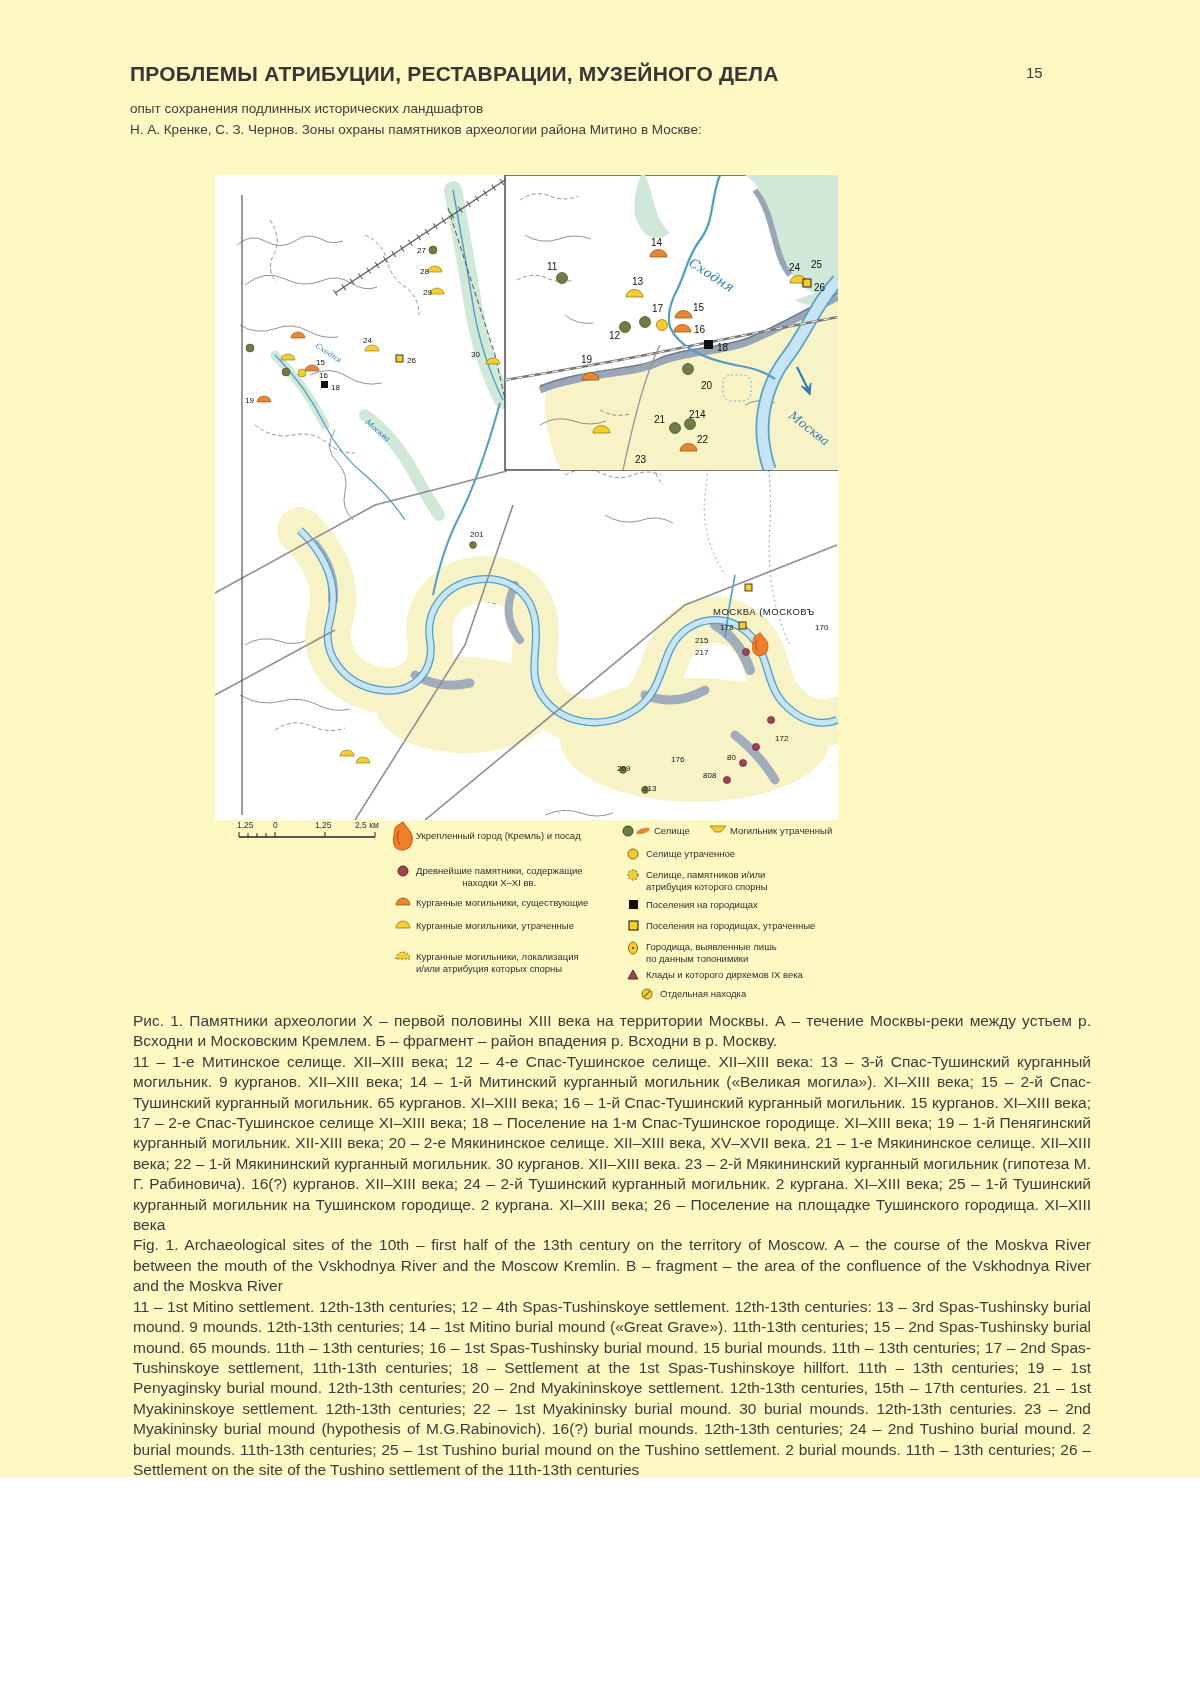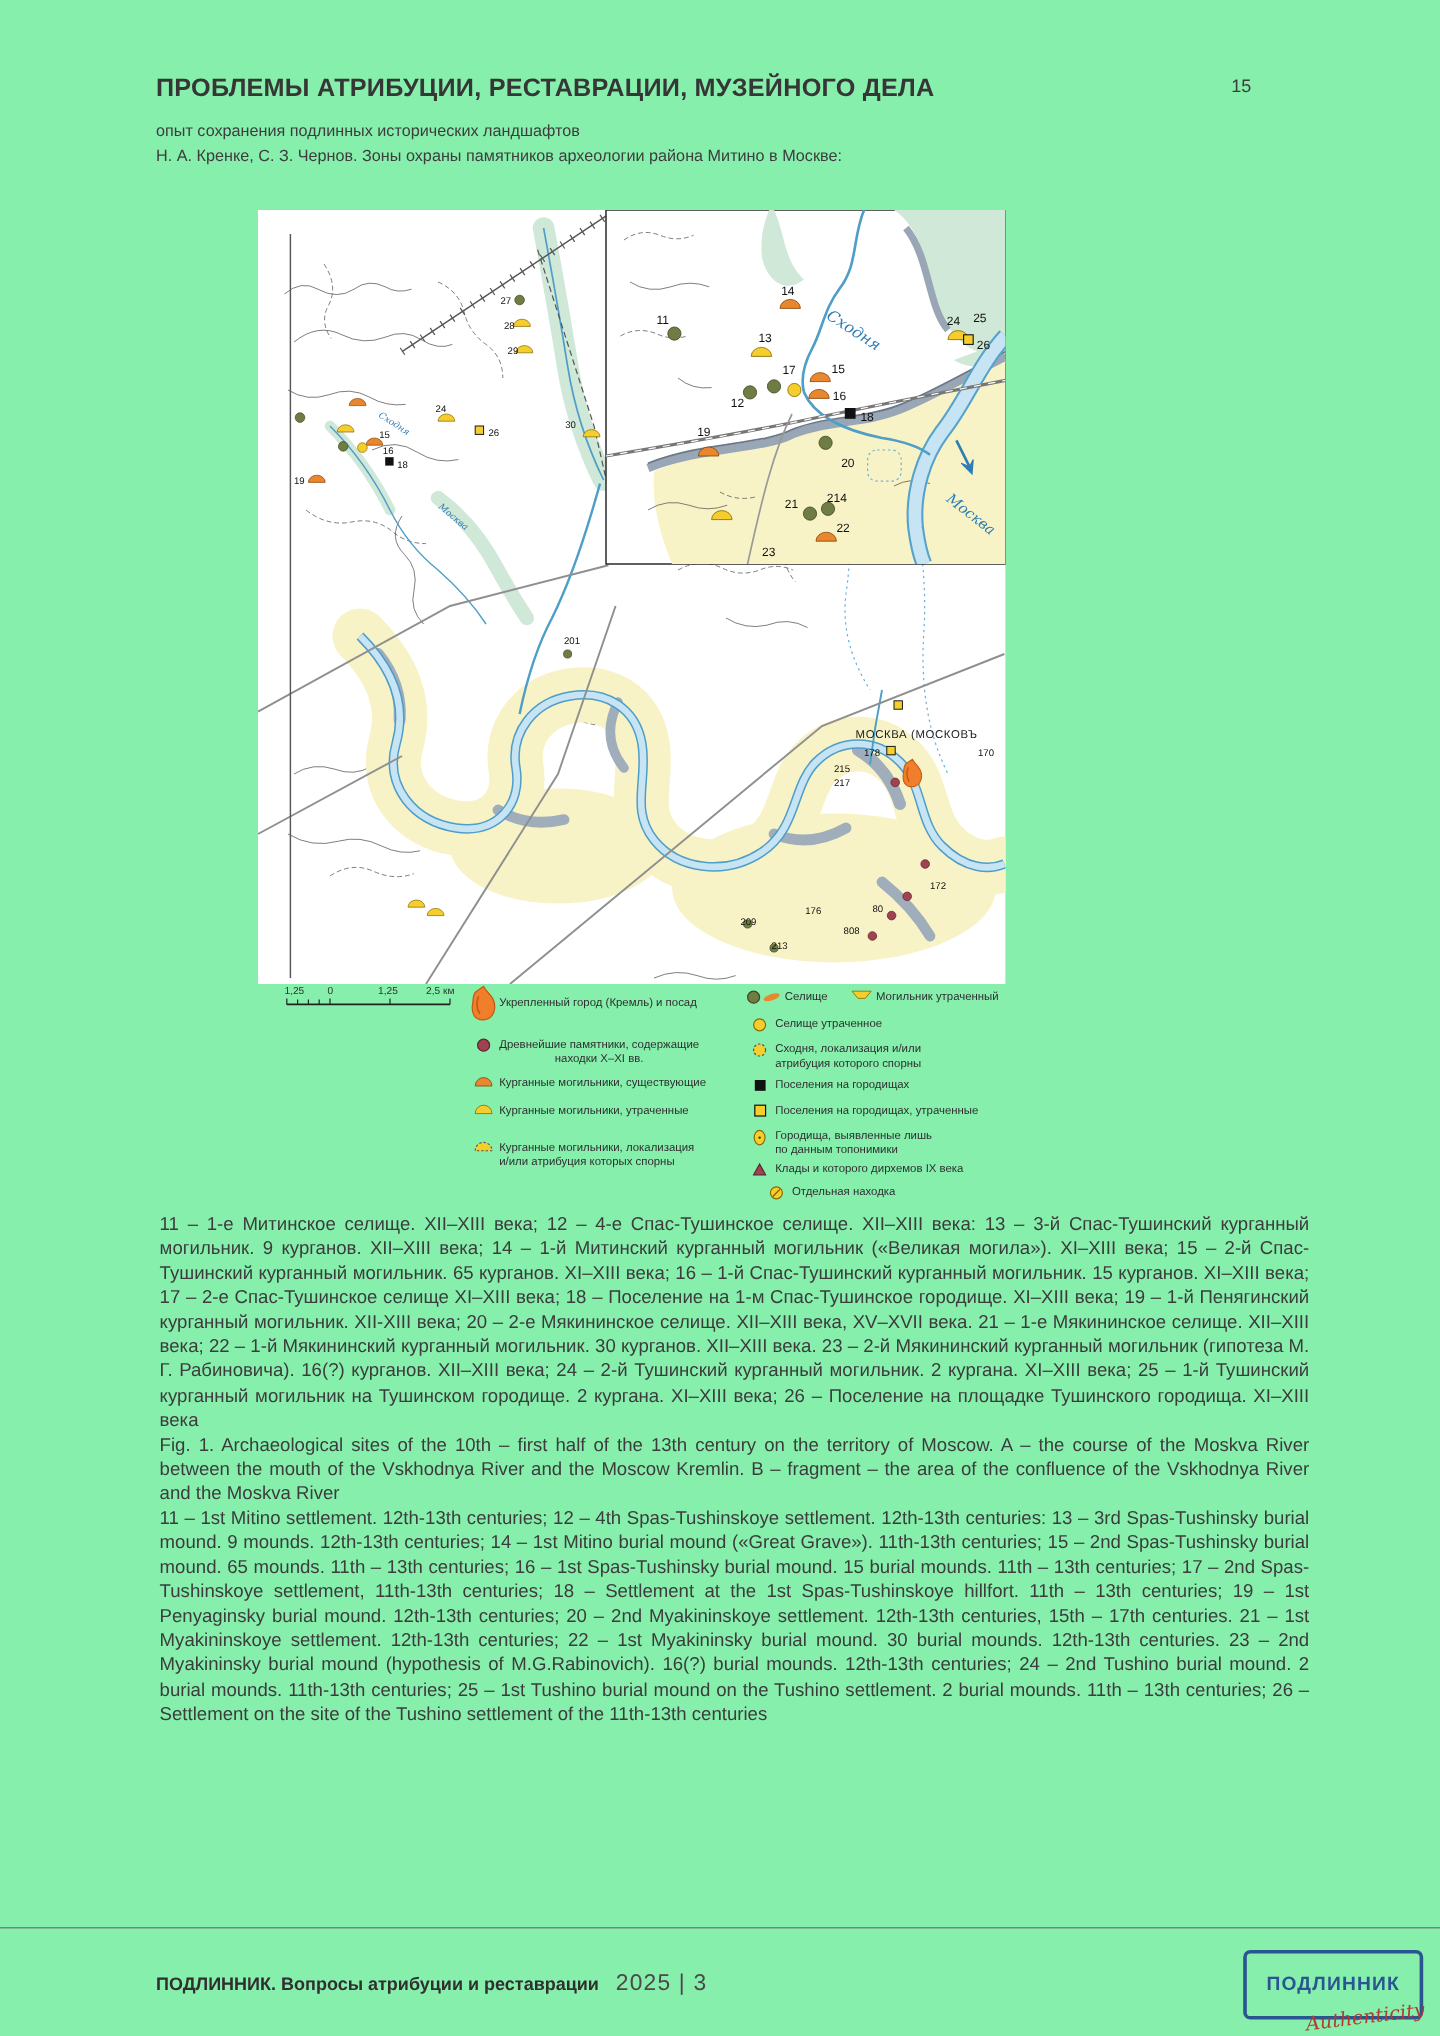--- a/index.html
+++ b/index.html
@@ -1,16 +1,16 @@
 <!DOCTYPE html>
 <html><head>
 <meta charset="utf-8">
 <style>
   html,body{margin:0;padding:0;background:#fff;}
-  #page{position:relative;width:1200px;height:1697px;background:#86efac;overflow:hidden;
+  #page{position:relative;width:1200px;height:1477px;background:#fef9c3;overflow:hidden;
         font-family:"Liberation Sans","DejaVu Sans",sans-serif;color:#3b3b3b;}
   .abs{position:absolute;}
   
   #title{left:130px;top:62px;font-size:21px;font-weight:bold;letter-spacing:.2px;color:#363636;}
   #pagenum{left:1026px;top:64px;font-size:15px;color:#3b3b3b;}
   #subtitle{left:130px;top:98px;font-size:13.5px;line-height:21px;color:#3d3d3d;}
   
   #figure{left:215px;top:175px;width:623px;height:832px;}
   #mapsvg{position:absolute;left:0;top:0;}
   .credits{left:13px;top:683px;font-size:9px;line-height:11.5px;color:#333;}
@@ -406,21 +406,21 @@
         </span>
         <span class="lg-tx">Селище утраченное</span>
       </div>
       <div class="lg-row" style="left:0;top:694px;">
         <span class="lg-sw">
           <svg width="12" height="12">
               <circle cx="6" cy="6" r="5" fill="#f5ce2e" stroke="#555" stroke-dasharray="2 1.6"></circle>
             </svg>
         </span>
         <span class="lg-tx">
-          <div>Сходня, локализация и/или</div>
+          <div>Селище, памятников и/или</div>
             <div>атрибуция которого спорны</div>
         </span>
       </div>
       <div class="lg-row" style="left:0;top:724px;">
         <span class="lg-sw">
           <svg width="11" height="11">
               <rect x="1" y="1" width="9" height="9" fill="#111"></rect>
             </svg>
         </span>
         <span class="lg-tx">Поселения на городищах</span>
@@ -459,20 +459,21 @@
               <circle cx="6" cy="6" r="5" fill="#f5ce2e" stroke="#8a6a00"></circle>
               <line x1="3" y1="9" x2="9" y2="3" stroke="#8a6a00" stroke-width="1.2"></line>
             </svg>
         </span>
         <span class="lg-tx">Отдельная находка</span>
       </div>
     </div>
   </div>
 
   <div class="abs" id="caption">
+    <div>Рис. 1. Памятники археологии X – первой половины XIII века на территории Москвы. А – течение Москвы-реки между устьем р. Всходни и Московским Кремлем. Б – фрагмент – район впадения р. Всходни в р. Москву.</div>
     <div>11 – 1-е Митинское селище. XII–XIII века; 12 – 4-е Спас-Тушинское селище. XII–XIII века: 13 – 3-й Спас-Тушинский курганный могильник. 9 курганов. XII–XIII века; 14 – 1-й Митинский курганный могильник («Великая могила»). XI–XIII века; 15 – 2-й Спас-Тушинский курганный могильник. 65 курганов. XI–XIII века; 16 – 1-й Спас-Тушинский курганный могильник. 15 курганов. XI–XIII века; 17 – 2-е Спас-Тушинское селище XI–XIII века; 18 – Поселение на 1-м Спас-Тушинское городище. XI–XIII века; 19 – 1-й Пенягинский курганный могильник. XII-XIII века; 20 – 2-е Мякининское селище. XII–XIII века, XV–XVII века. 21 – 1-е Мякининское селище. XII–XIII века; 22 – 1-й Мякининский курганный могильник. 30 курганов. XII–XIII века. 23 – 2-й Мякининский курганный могильник (гипотеза М. Г. Рабиновича). 16(?) курганов. XII–XIII века; 24 – 2-й Тушинский курганный могильник. 2 кургана. XI–XIII века; 25 – 1-й Тушинский курганный могильник на Тушинском городище. 2 кургана. XI–XIII века; 26 – Поселение на площадке Тушинского городища. XI–XIII века</div>
     <div>Fig. 1. Archaeological sites of the 10th – first half of the 13th century on the territory of Moscow. A – the course of the Moskva River between the mouth of the Vskhodnya River and the Moscow Kremlin. B – fragment – the area of the confluence of the Vskhodnya River and the Moskva River</div>
     <div>11 – 1st Mitino settlement. 12th-13th centuries; 12 – 4th Spas-Tushinskoye settlement. 12th-13th centuries: 13 – 3rd Spas-Tushinsky burial mound. 9 mounds. 12th-13th centuries; 14 – 1st Mitino burial mound («Great Grave»). 11th-13th centuries; 15 – 2nd Spas-Tushinsky burial mound. 65 mounds. 11th – 13th centuries; 16 – 1st Spas-Tushinsky burial mound. 15 burial mounds. 11th – 13th centuries; 17 – 2nd Spas-Tushinskoye settlement, 11th-13th centuries; 18 – Settlement at the 1st Spas-Tushinskoye hillfort. 11th – 13th centuries; 19 – 1st Penyaginsky burial mound. 12th-13th centuries; 20 – 2nd Myakininskoye settlement. 12th-13th centuries, 15th – 17th centuries. 21 – 1st Myakininskoye settlement. 12th-13th centuries; 22 – 1st Myakininsky burial mound. 30 burial mounds. 12th-13th centuries. 23 – 2nd Myakininsky burial mound (hypothesis of M.G.Rabinovich). 16(?) burial mounds. 12th-13th centuries; 24 – 2nd Tushino burial mound. 2 burial mounds. 11th-13th centuries; 25 – 1st Tushino burial mound on the Tushino settlement. 2 burial mounds. 11th – 13th centuries; 26 – Settlement on the site of the Tushino settlement of the 11th-13th centuries</div>
   </div>
 
   <div class="abs" id="rule"></div>
   <div class="abs" id="footer-line">
     <span style="font-weight:bold;color:#2f2f2f;">ПОДЛИННИК. Вопросы атрибуции и реставрации</span><span id="footer-issue">2025 | 3</span>
   </div>
   <div class="abs" id="logo">

